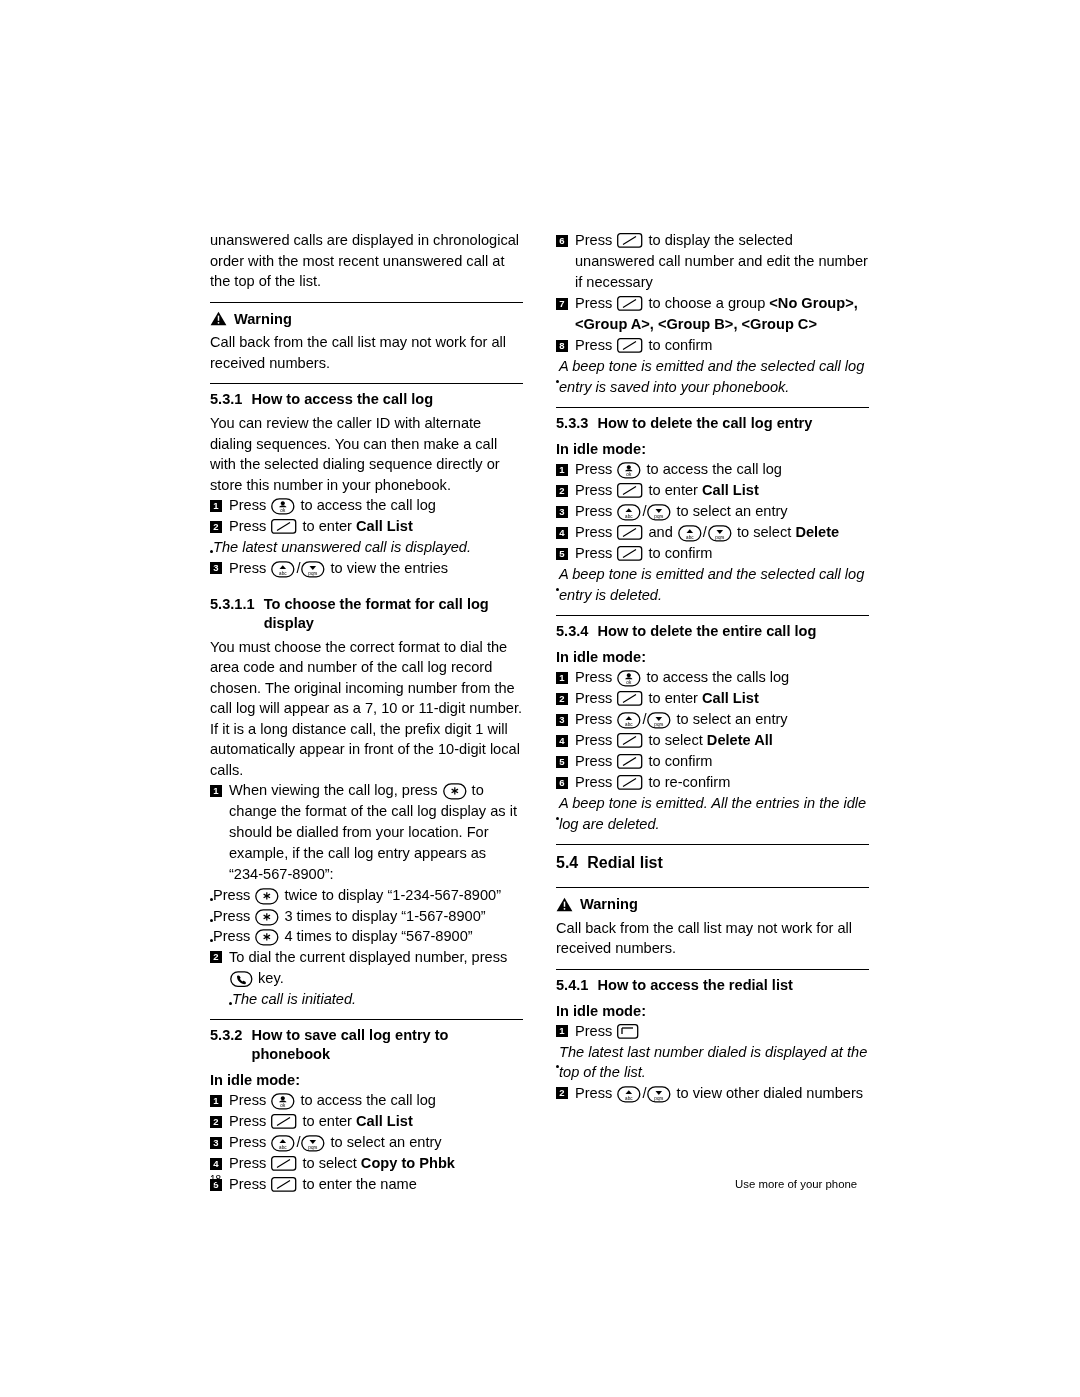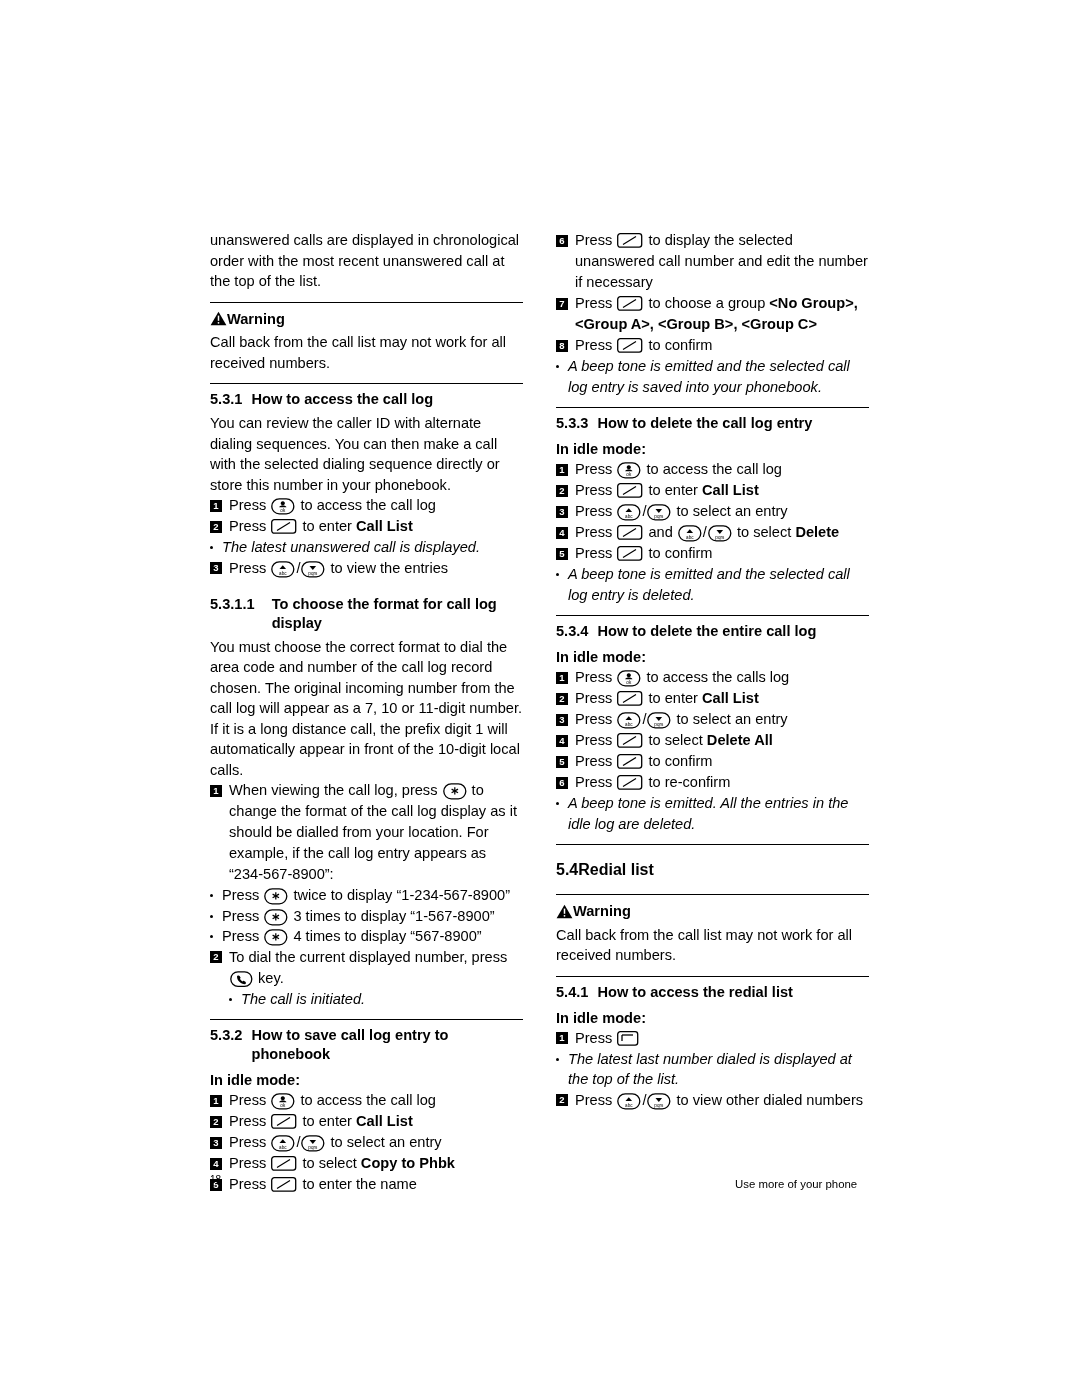--- a/index.html
+++ b/index.html
@@ -58,47 +58,49 @@
   }
   .h-num .num { white-space: nowrap; }
   .h-sub {
     font-weight: bold;
     font-size: 14.6px;
     line-height: 19px;
     padding-top: 6px;
     padding-bottom: 4px;
     margin-top: 10px;
     display: flex;
-    gap: 17px;
+    gap: 9px;
   }
   .h-idle {
     font-weight: bold;
     font-size: 14.6px;
     line-height: 20px;
     margin-top: 2px;
   }
   .h-big {
     font-weight: bold;
     font-size: 16px;
     line-height: 20px;
-    padding-top: 15px;
+    padding-top: 8px;
     padding-bottom: 4px;
     border-top: 1px solid #000;
     margin-top: 10px;
     display: flex;
+    gap: 9px;
   }
 
   
   .warn-rule {
     border-top: 1px solid #000;
     margin-top: 10px;
   }
   .warn-head {
     display: flex;
     align-items: center;
+    gap: 7px;
     font-weight: bold;
     font-size: 14.6px;
     padding-top: 6px;
     padding-bottom: 3px;
   }
   .warn-icon {
     display: inline-block;
     width: 17px;
     height: 15px;
     position: relative;
@@ -125,22 +127,21 @@
     font-weight: bold;
     margin-top: 4.5px;
     font-family: "Liberation Sans", sans-serif;
   }
   .steptext {
     font-size: 14.6px;
     line-height: 21px;
   }
   .bullet-row {
     display: flex;
-    align-items: flex-start;
-    gap: 9px;
+    align-items: center;
     line-height: 20.5px;
   }
   .bdot {
     flex: none;
     width: 3px;
     height: 3px;
     border-radius: 50%;
     background: #000;
     margin-top: 9px;
   }

